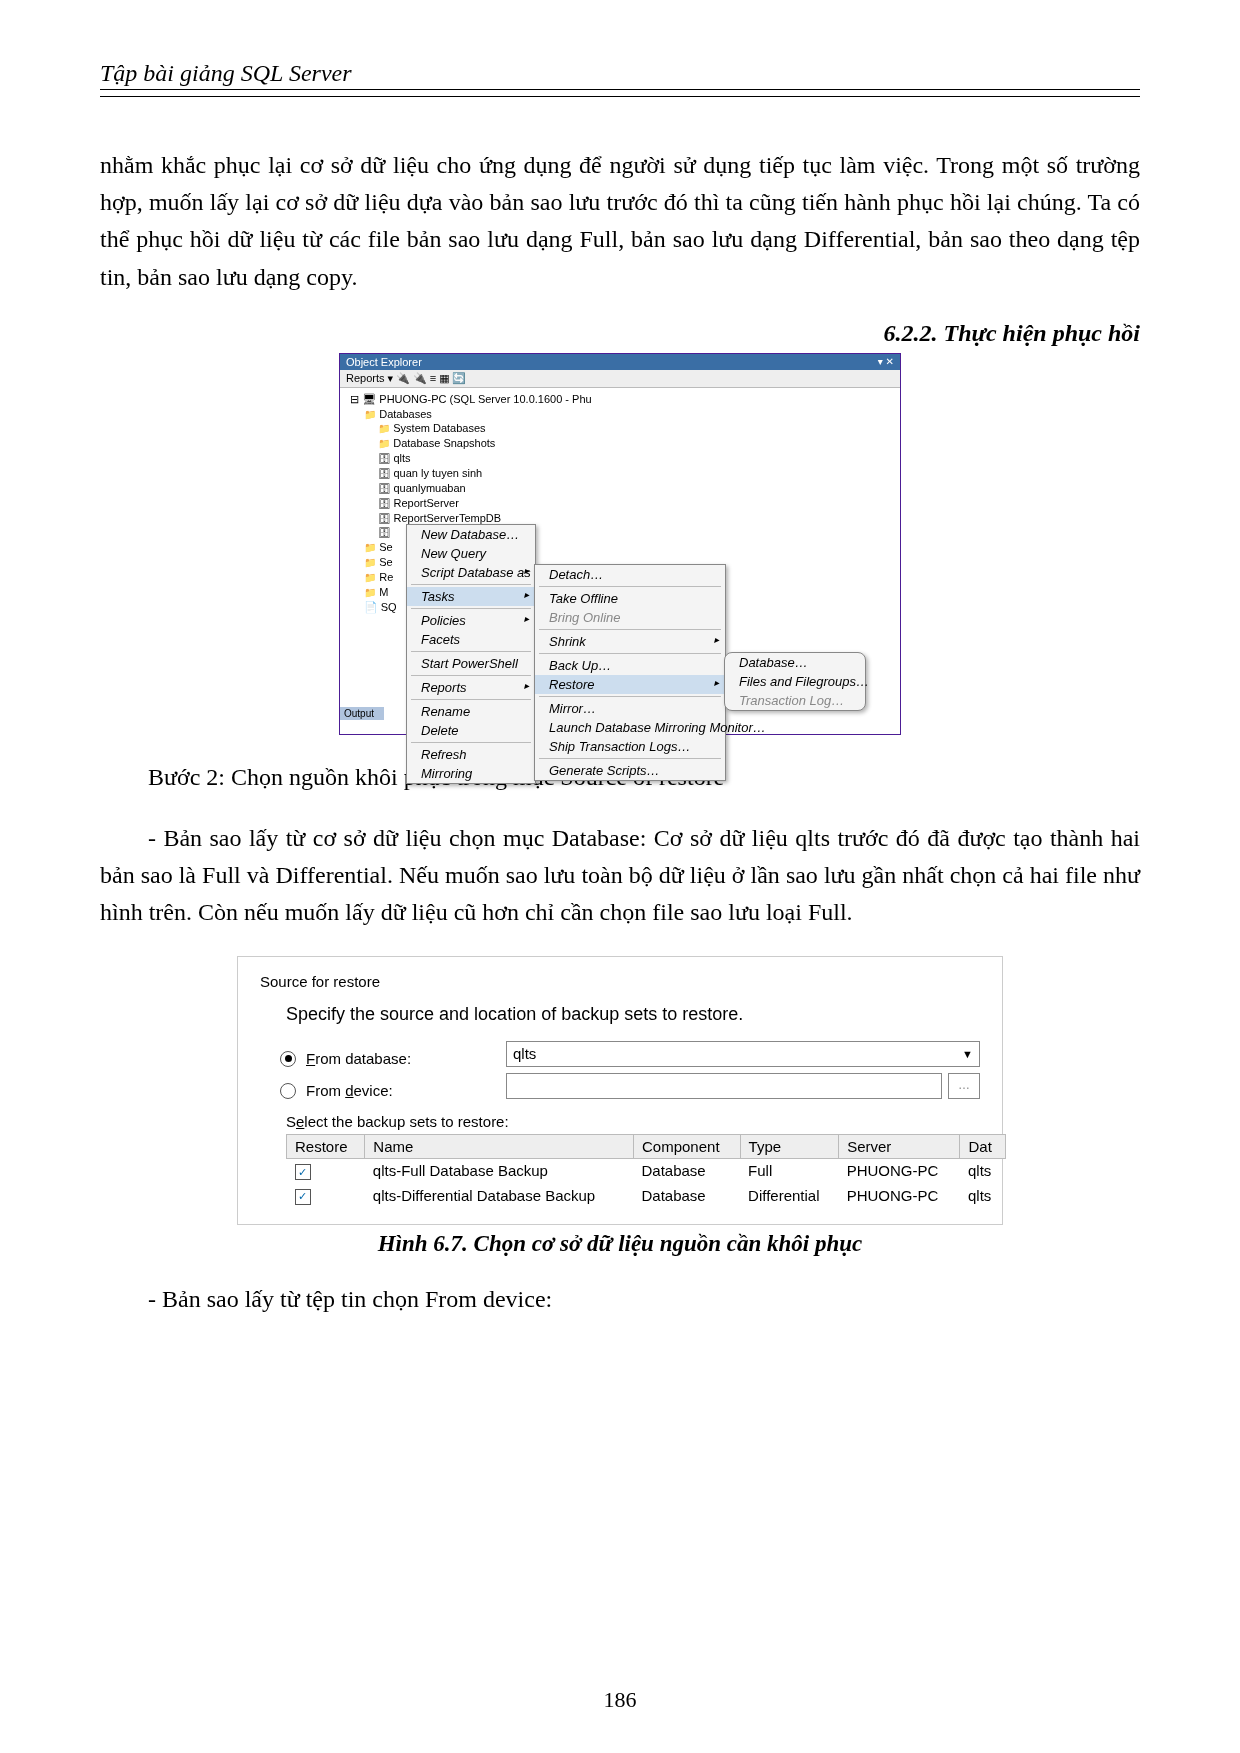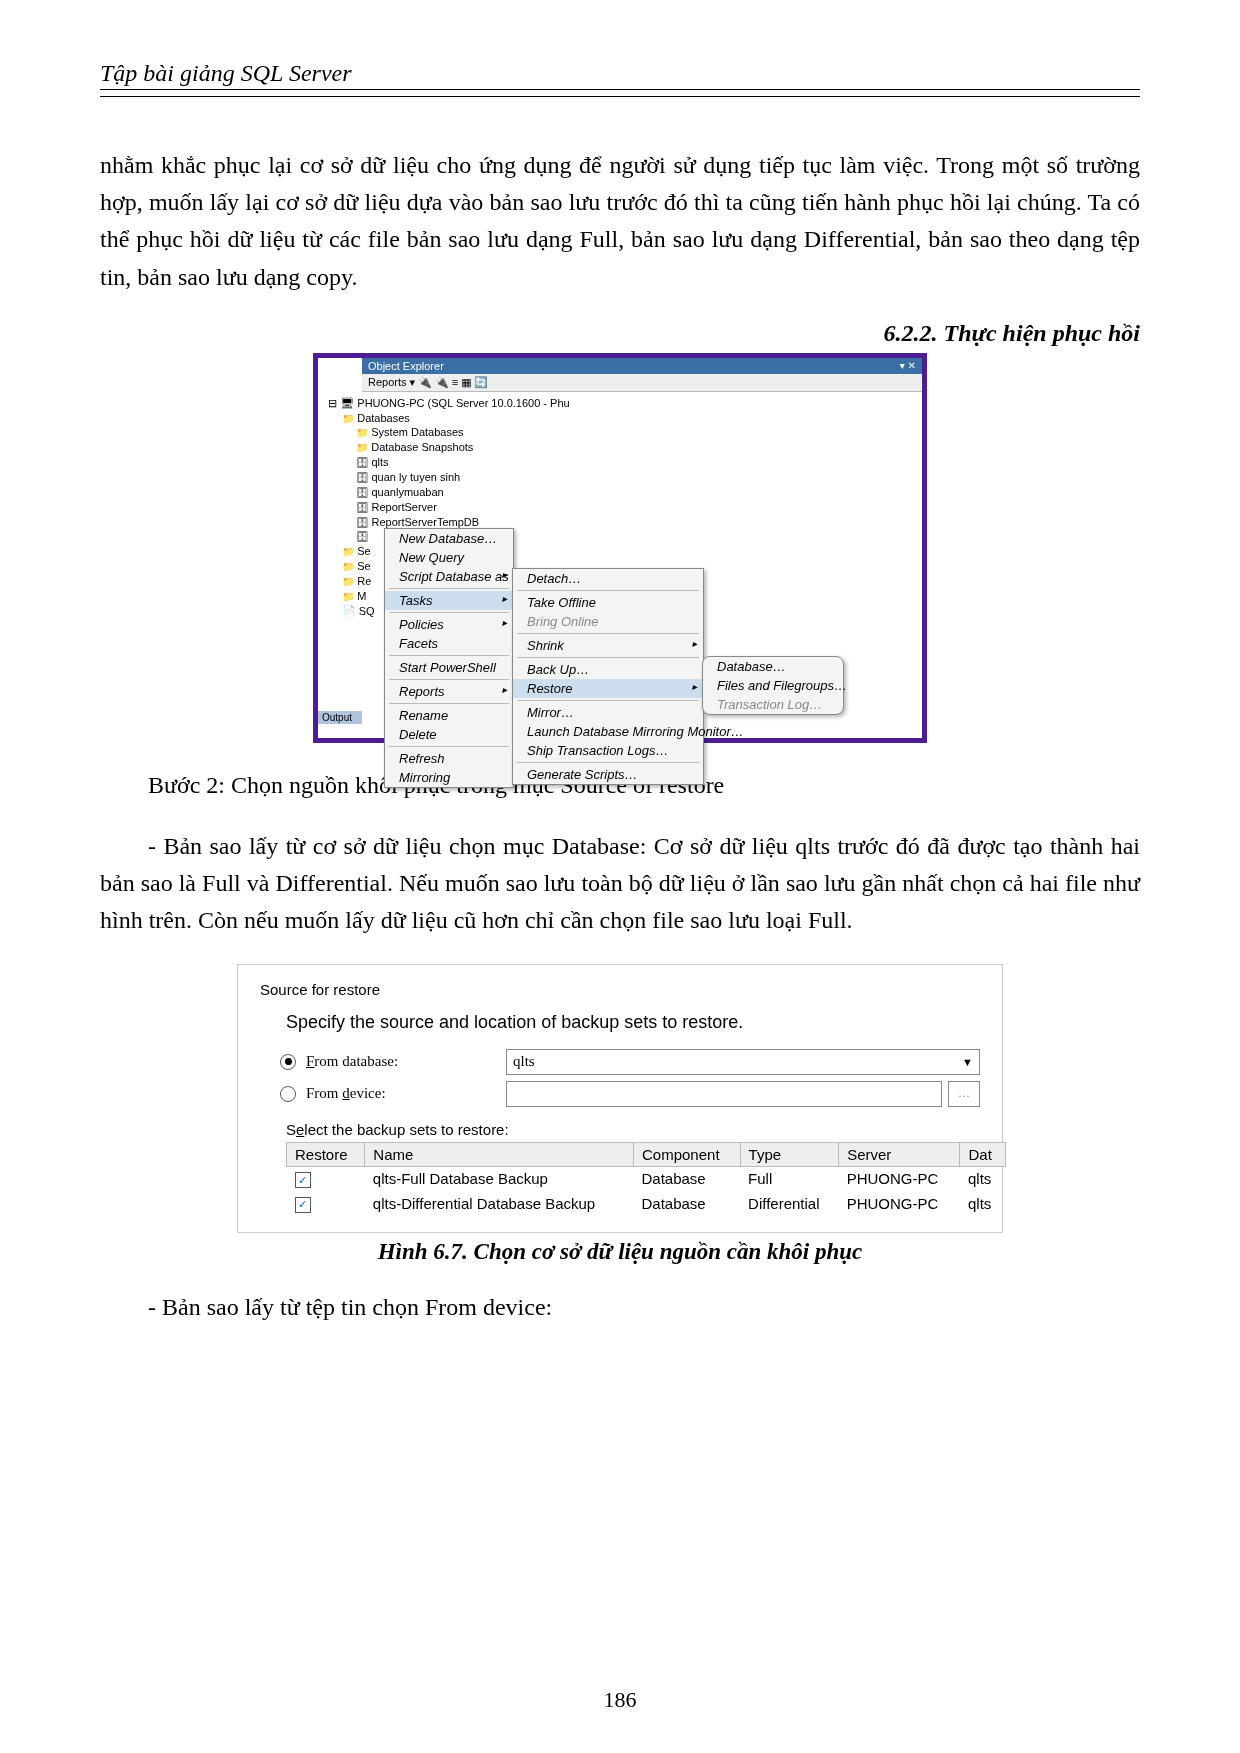--- a/index.html
+++ b/index.html
@@ -57,26 +57,25 @@
     text-align: center;
     font-size: 22px;
   }
 
   
   .fig66 {
     width: 560px;
     height: 380px;
     margin: 4px auto 0 auto;
     background: #fff;
-    border: 5px solid #4c1d95;
+    border: 1px solid #4c1d95;
     position: relative;
     font-family: Tahoma, Arial, sans-serif;
     font-size: 11px;
     color: #000;
-    padding-left: 44px;
   }
   .oe-title {
     background: #3a6ea5;
     color: #fff;
     padding: 2px 6px;
     font-size: 11px;
     display:flex;
     justify-content: space-between;
   }
   .oe-title .pin { font-size:10px; }
@@ -130,21 +129,21 @@
     margin: 10px auto 0 auto;
     border: 1px solid #ccc;
     padding: 16px 22px 16px 22px;
     font-family: Tahoma, Arial, sans-serif;
     font-size: 15px;
     color: #000;
     background:#fff;
   }
   .fig67 .group-title { font-size:15px; margin-bottom:14px; }
   .fig67 .hint { margin: 0 0 16px 26px; font-size:18px; }
-  .fig67 .row { display:flex; align-items:center; margin:6px 0 6px 20px;font-family:Liberation Serif, serif; }
+  .fig67 .row { display:flex; align-items:flex-end; margin:6px 0 6px 20px; }
   .fig67 .radio { width:14px;height:14px; border:1px solid #555; border-radius:50%; margin-right:10px; display:inline-flex; align-items:center; justify-content:center; flex:0 0 14px;}
   .fig67 .radio .dot{width:7px;height:7px;background:#000;border-radius:50%;}
   .fig67 .combo { flex:1; border:1px solid #888; height:24px; display:flex; align-items:center; padding:0 6px; justify-content:space-between; margin-left:40px;}
   .fig67 .combo .caret{font-size:11px;}
   .fig67 .btn-browse{width:30px;height:24px;border:1px solid #888;margin-left:6px;text-align:center;line-height:22px;font-size:12px;color:#888;}
   .fig67 .subtitle{ margin:14px 0 4px 26px; font-size:15px; }
   .fig67 table { width:100%; border-collapse:collapse; margin-left:26px; font-size:15px;}
   .fig67 th { background:#eee; border:1px solid #bbb; padding:3px 8px; text-align:left; font-weight:normal;}
   .fig67 td { padding:3px 8px; }
   .fig67 .chk { width:14px;height:14px;border:1px solid #555;display:inline-flex;align-items:center;justify-content:center;font-size:11px;color:#06a;}

